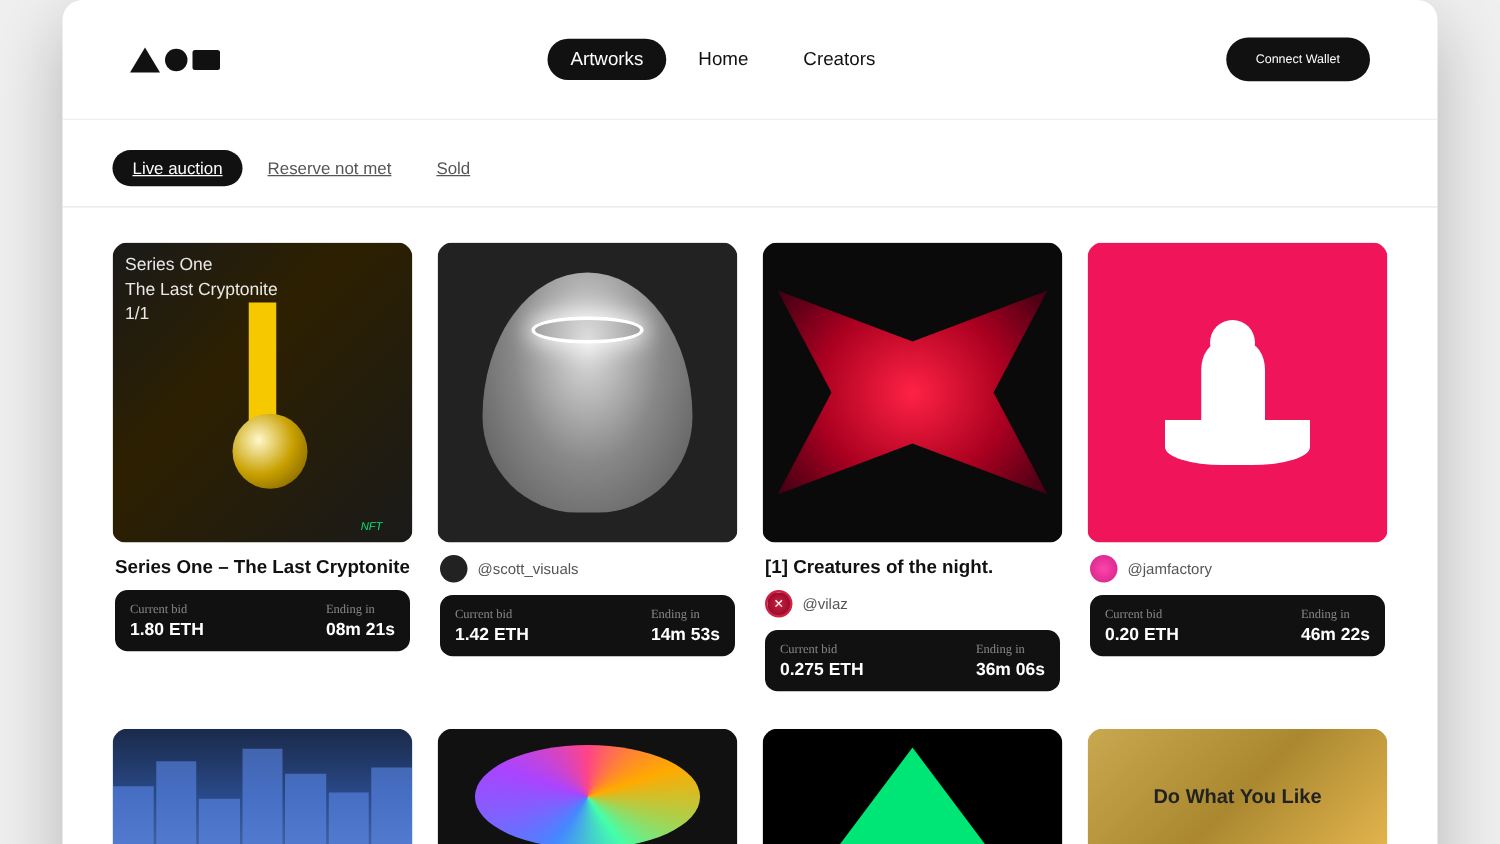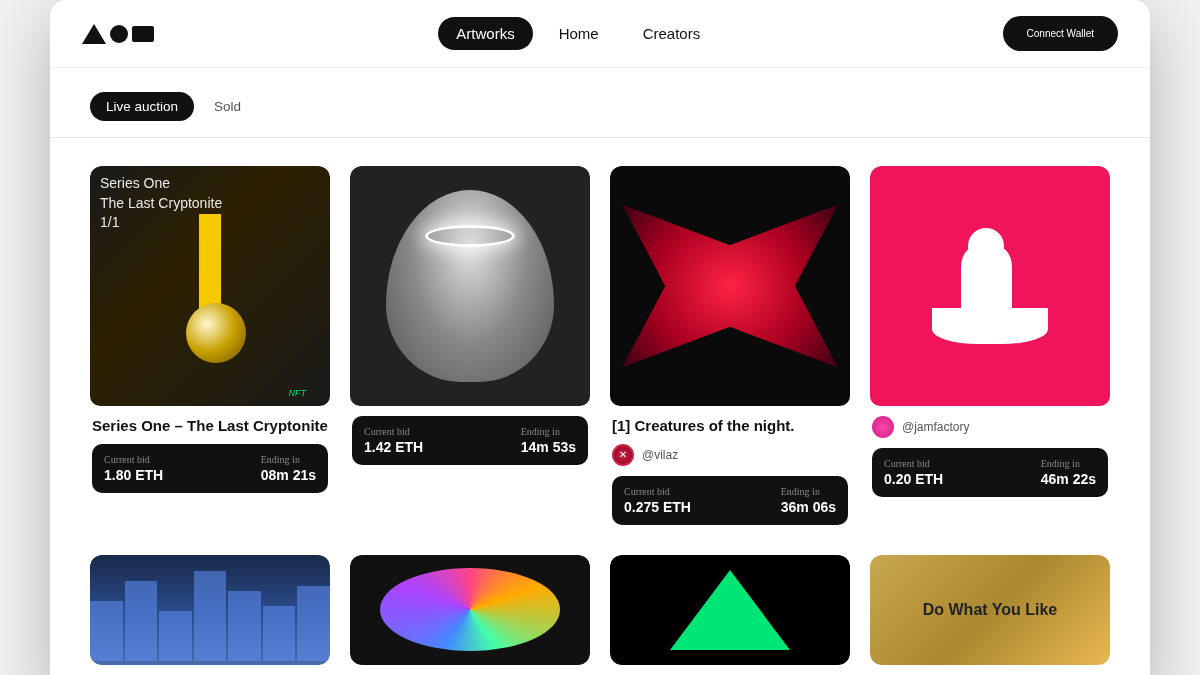--- a/index.html
+++ b/index.html
@@ -16,22 +16,22 @@
       background: #ffffff;
       border-radius: 16px;
       box-shadow: 0 20px 60px rgba(0,0,0,0.25);
       overflow: hidden;
     }
     
     .navbar {
       display: flex;
       align-items: center;
       justify-content: space-between;
-      padding: 0 32px;
-      height: 68px;
+      padding: 0 54px;
+      height: 96px;
       border-bottom: 1px solid #f0f0f0;
     }
     .logo {
       display: flex;
       align-items: center;
       gap: 4px;
     }
     .logo-triangle {
       width: 0; height: 0;
       border-left: 12px solid transparent;
@@ -87,20 +87,21 @@
     }
     .filter-tab {
       padding: 7px 16px;
       border-radius: 20px;
       font-size: 13.5px;
       font-weight: 500;
       cursor: pointer;
       border: none;
       background: transparent;
       color: #555;
+      text-decoration: underline;
     }
     .filter-tab.active {
       background: #111;
       color: #fff;
     }
     
     .artworks-grid {
       display: grid;
       grid-template-columns: repeat(4, 1fr);
       gap: 20px;
@@ -335,20 +336,21 @@
       <button class="nav-link active">Artworks</button>
       <button class="nav-link">Home</button>
       <button class="nav-link">Creators</button>
     </div>
 
     <button class="connect-wallet-btn">Connect Wallet</button>
   </nav>
 
   <div class="filter-bar">
     <button class="filter-tab active">Live auction</button>
+    <button class="filter-tab">Reserve not met</button>
     <button class="filter-tab">Sold</button>
   </div>
 
   <div class="artworks-grid">
 
     <div class="artwork-card">
       <div class="artwork-image">
         <div class="card1-bg">
           <div class="card1-yellow-rect"></div>
           <div class="card1-sphere"></div>
@@ -375,20 +377,24 @@
 
     <div class="artwork-card">
       <div class="artwork-image">
         <div class="card2-bg">
           <div class="card2-bust">
             <div class="card2-ring"></div>
           </div>
         </div>
       </div>
       <div class="card-info">
+        <div class="card-author">
+          <div class="author-avatar avatar-2"></div>
+          <span class="author-name">@scott_visuals</span>
+        </div>
         <div class="bid-bar">
           <div class="bid-section">
             <div class="bid-label">Current bid</div>
             <div class="bid-value">1.42 ETH</div>
           </div>
           <div class="bid-section">
             <div class="bid-label">Ending in</div>
             <div class="bid-value">14m 53s</div>
           </div>
         </div>

